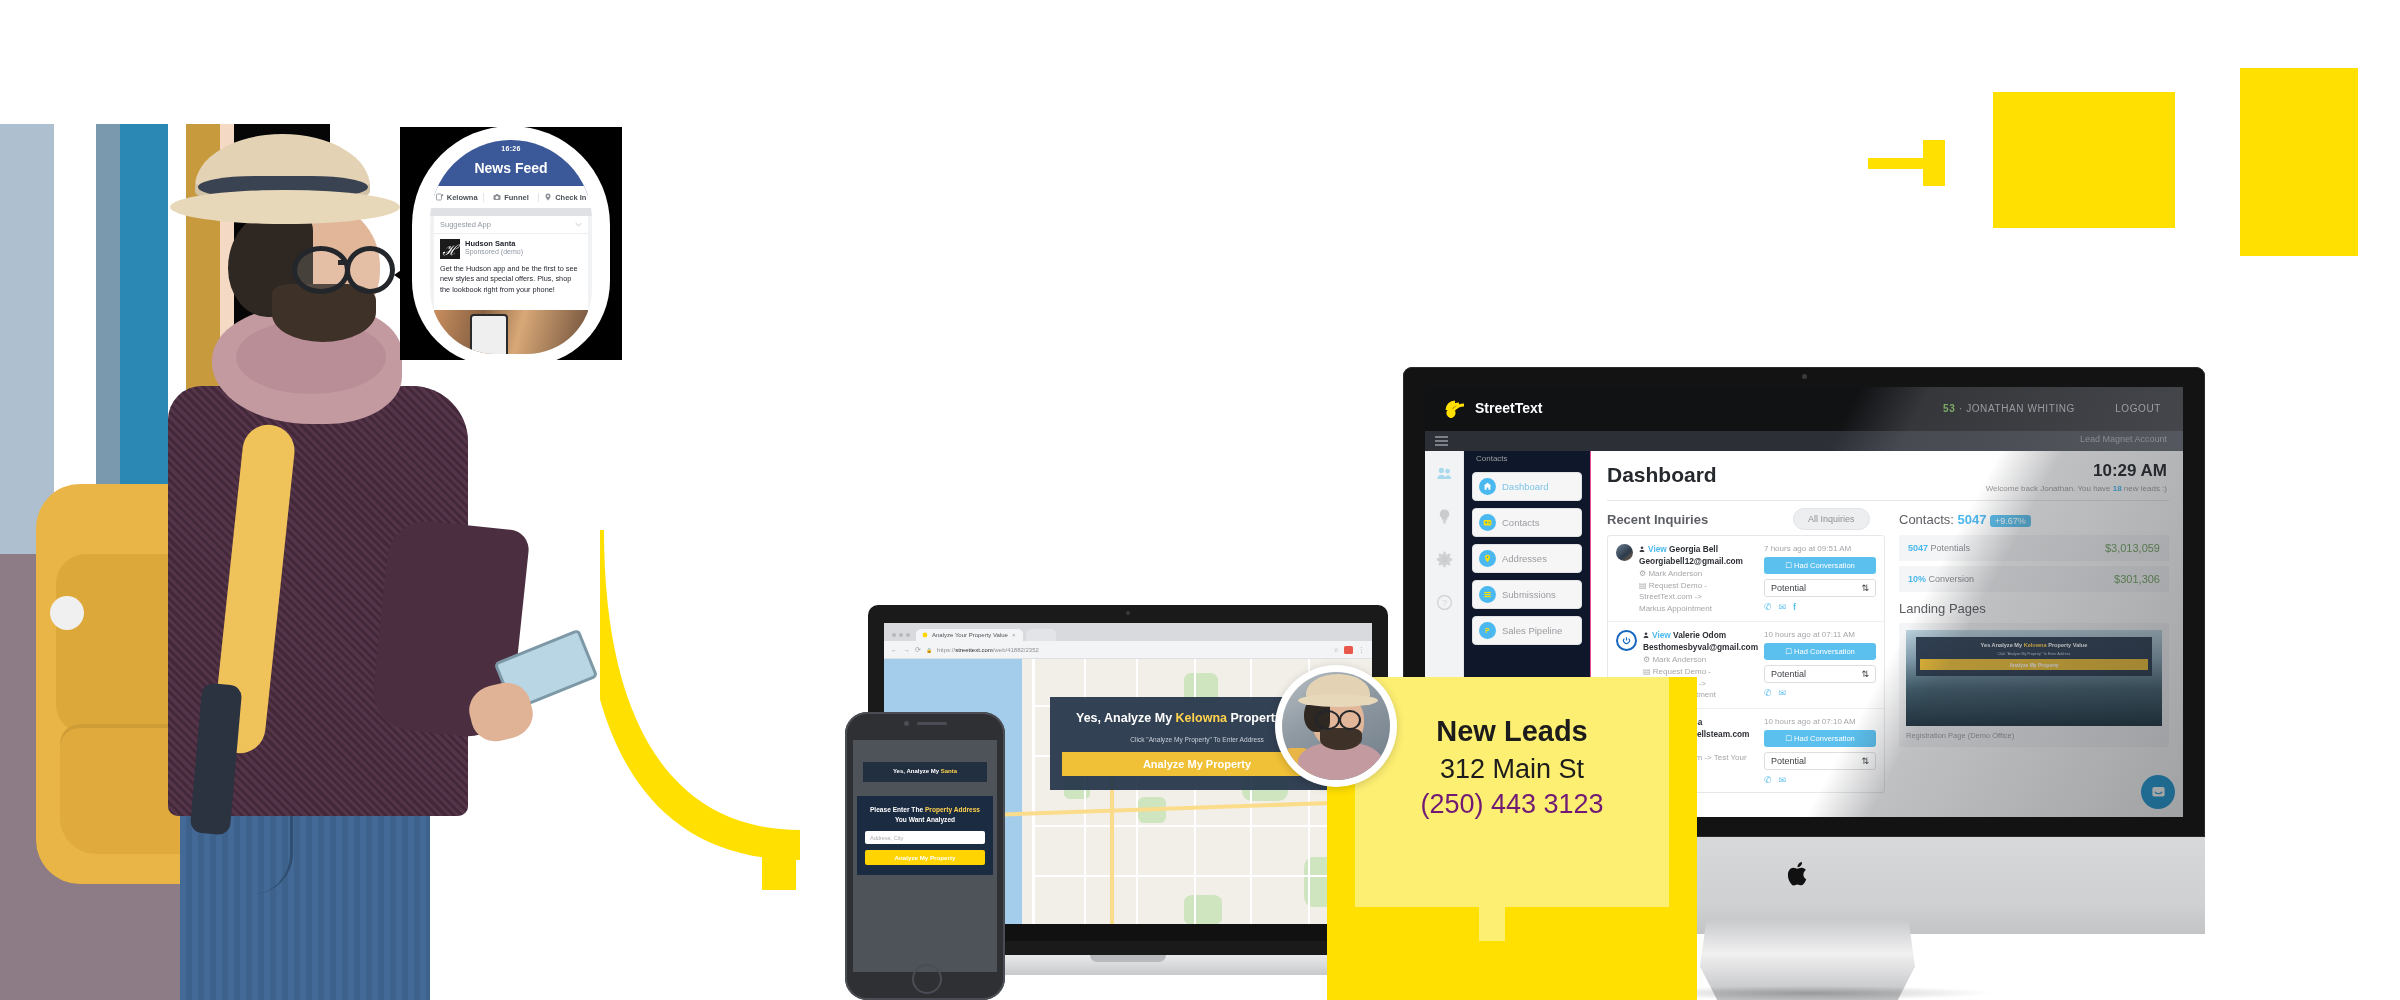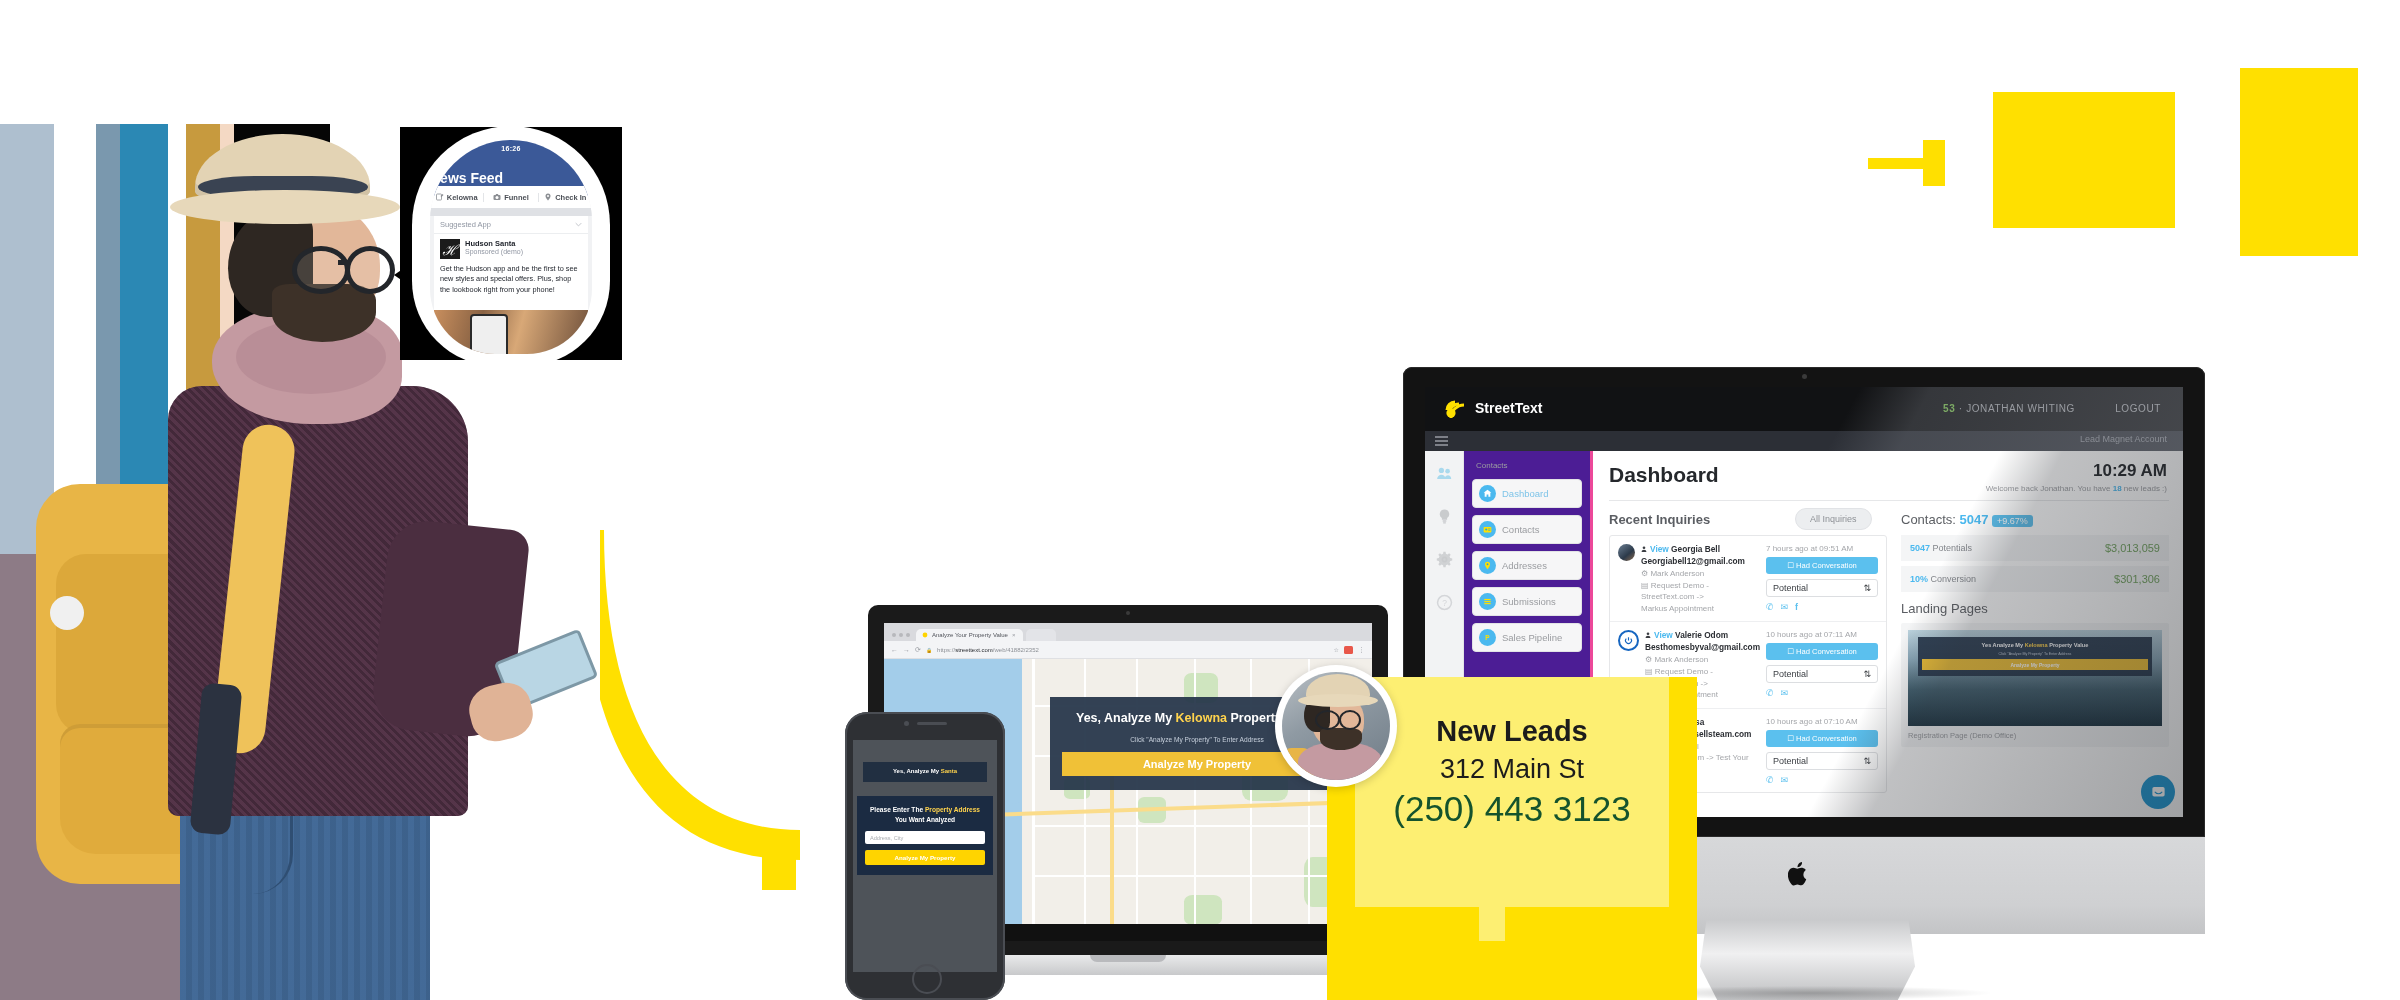--- a/index.html
+++ b/index.html
@@ -88,21 +88,21 @@
       border-right:44px solid #000;}
   .nf-bubble{position:absolute;left:19px;top:6px;width:184px;height:226px;
       background:#fff;border-radius:92px 92px 78px 78px;overflow:hidden;
       box-shadow:0 0 0 7px #fff;}
   .nf-inner{position:absolute;left:11px;top:7px;width:162px;height:214px;overflow:hidden;
       border-radius:82px 82px 66px 66px;background:#f1f2f4;}
   .nf-blue{position:absolute;left:-8px;top:0;width:178px;height:56px;background:#3b5998;
       border-radius:86px 86px 0 0;}
   .nf-time{position:absolute;top:5px;left:0;right:0;text-align:center;color:#fff;
       font-size:7px;font-weight:bold;letter-spacing:.3px;}
-  .nf-title{position:absolute;top:30px;left:0;right:0;text-align:left;color:#fff;
+  .nf-title{position:absolute;top:20px;left:0;right:0;text-align:center;color:#fff;
       font-size:14px;font-weight:bold;}
   .nf-actions{position:absolute;left:0;top:46px;width:162px;height:22px;background:#fff;
       display:flex;align-items:center;border-bottom:1px solid #e3e5e8;}
   .nf-act{flex:1;display:flex;align-items:center;justify-content:center;gap:3px;
       font-size:7.5px;color:#4b4f56;font-weight:600;}
   .nf-act + .nf-act{border-left:1px solid #e3e5e8;}
   .nf-ic{width:8px;height:8px;display:inline-block;color:#8c8f94;}
   .nf-gap{position:absolute;left:0;top:68px;width:162px;height:8px;background:#dfe1e5;}
   .nf-card{position:absolute;left:4px;top:76px;width:154px;height:138px;background:#fff;}
   .nf-sug{height:17px;display:flex;align-items:center;justify-content:space-between;
@@ -157,21 +157,21 @@
   .app-user b{color:#7ec352;}
   .app-logout{position:absolute;right:22px;top:16px;color:#a7a9ad;font-size:10px;letter-spacing:.6px;}
   .app-sub{position:absolute;left:0;top:44px;right:0;height:20px;background:#2c2f36;}
   .app-sub-acct{position:absolute;right:16px;top:3px;color:#8a8d94;font-size:9px;}
   .grip{position:absolute;left:10px;top:5px;width:13px;height:11px;
       background:repeating-linear-gradient(180deg,#7d8088 0 2px,transparent 2px 4px);}
   .app-body{position:absolute;left:0;top:64px;right:0;bottom:0;display:flex;background:#fff;}
   .rail{width:38px;background:#f2f3f4;border-right:1px solid #e4e5e7;
       display:flex;flex-direction:column;align-items:center;padding-top:14px;gap:22px;}
   .rail svg{opacity:.55;}
-  .navcol{width:110px;background:#4c1d95;border-right:3px solid #ec4899;padding:10px 8px;}
+  .navcol{width:110px;background:#0f172a;border-right:1px solid #ec4899;padding:3px 8px;}
   .navcol-h{font-size:8px;color:#9b9da1;margin:0 0 9px 4px;}
   .navitem{display:flex;align-items:center;gap:6px;background:#f6f6f7;border:1px solid #e2e3e5;
       border-radius:4px;padding:5px 6px;margin-bottom:7px;}
   .navdot{width:17px;height:17px;border-radius:50%;background:#4bb9ef;flex:0 0 auto;
       display:flex;align-items:center;justify-content:center;}
   .navlbl{font-size:9.5px;color:#9a9ca0;}
   .navitem.active .navlbl{color:#7ec4e8;}
   .main{flex:1;padding:12px 14px 0 16px;position:relative;overflow:hidden;}
   .m-h1{font-size:21px;font-weight:bold;color:#25282c;margin:0;}
   .m-clock{position:absolute;right:16px;top:10px;font-size:17px;font-weight:bold;color:#25282c;}
@@ -302,21 +302,21 @@
   
   #lead-card{left:1327px;top:677px;width:370px;height:323px;}
   .lead-back{position:absolute;left:0;top:0;width:370px;height:323px;background:#ffe000;}
   .lead-notch{position:absolute;left:28px;top:0;width:314px;height:230px;background:#fdef72;}
   .lead-stem{position:absolute;left:152px;top:230px;width:26px;height:34px;background:#fdef72;}
   .lead-t1{position:absolute;left:0;top:38px;width:370px;text-align:center;
       font-size:29px;font-weight:bold;color:#1c1c1c;}
   .lead-t2{position:absolute;left:0;top:77px;width:370px;text-align:center;
       font-size:27px;color:#1c1c1c;}
   .lead-t3{position:absolute;left:0;top:112px;width:370px;text-align:center;
-      font-size:35px;color:#14532d;}
+      font-size:27px;color:#701a75;}
   .lead-t4{position:absolute;left:0;top:172px;width:370px;text-align:center;
       font-size:36px;color:#1c1c1c;}
   
   #lead-avatar{left:1275px;top:665px;width:122px;height:122px;border-radius:50%;
       background:#fff;box-shadow:0 2px 9px rgba(0,0,0,.18);}
   .avi{position:absolute;left:7px;top:7px;width:108px;height:108px;border-radius:50%;
       overflow:hidden;background:linear-gradient(150deg,#b9bfc4 0%,#8f9aa3 40%,#6f7b86 100%);}
   .a-hat{position:absolute;left:24px;top:2px;width:64px;height:26px;background:#e3d3b4;
       border-radius:60% 60% 36% 36%/92% 92% 20% 20%;}
   .a-brim{position:absolute;left:16px;top:22px;width:80px;height:13px;background:#e7d8ba;border-radius:50%;}

